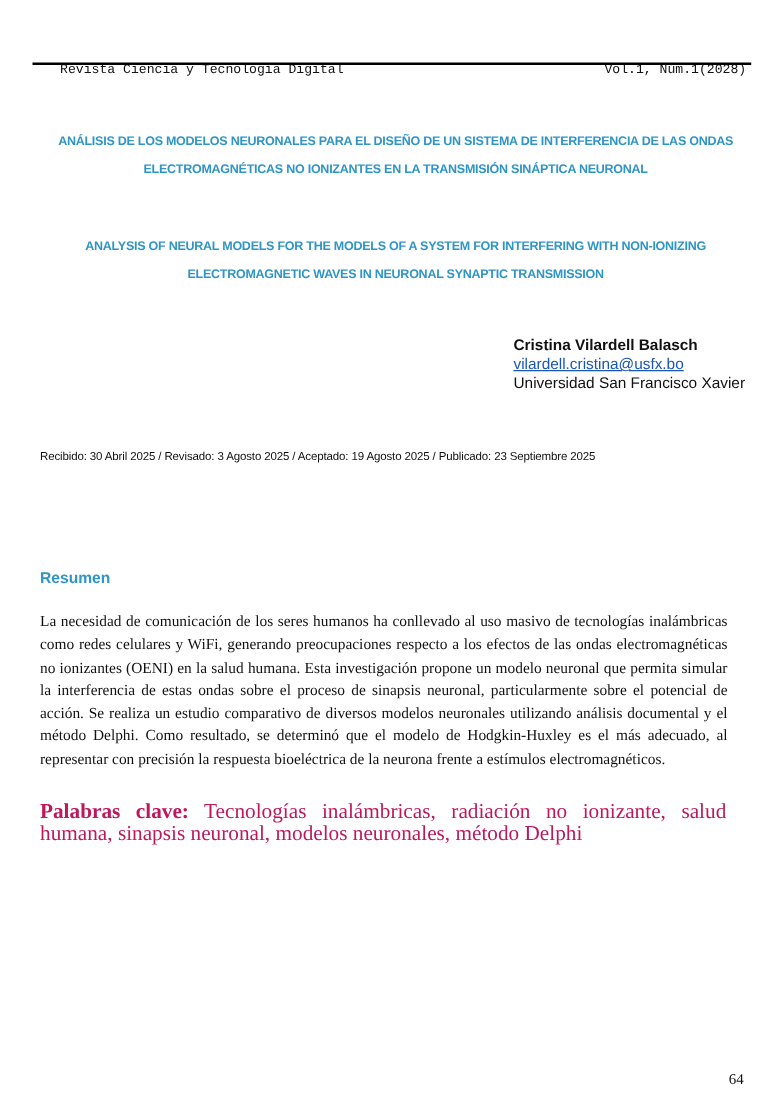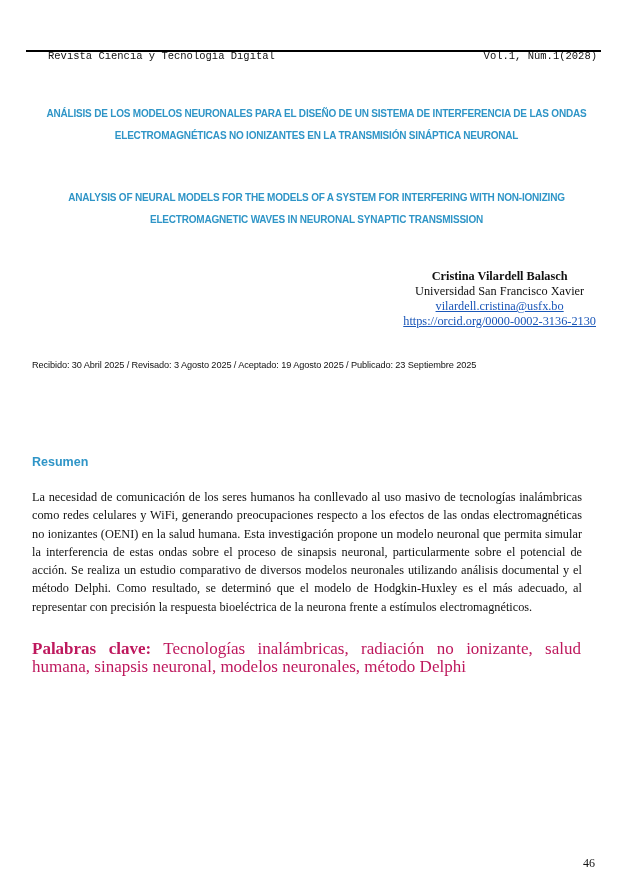--- a/index.html
+++ b/index.html
@@ -46,22 +46,22 @@
       font-size: 10px;
       line-height: 21.5px;
       letter-spacing: -0.2px;
     }
     .title-es { top: 103px; }
     .title-en { top: 187px; }
     .author-block {
       position: absolute;
       right: 27px;
       top: 269px;
-      text-align: center;
-      font-family: Liberation Serif, serif;
+      text-align: left;
+      font-family: Liberation Sans, sans-serif;
       font-size: 12.3px;
       line-height: 15px;
       color: #111;
     }
     .author-name { font-weight: bold; }
     .author-link {
       color: #1a56b8;
       text-decoration: underline;
     }
     .dates {
@@ -124,26 +124,25 @@
   <span class="left">Revista Ciencia y Tecnología Digital</span>
   <span class="right">Vol.1, Núm.1(2028)</span>
 </div>
 <div class="header-rule"></div>
 
 <div class="title-block title-es">ANÁLISIS DE LOS MODELOS NEURONALES PARA EL DISEÑO DE UN SISTEMA DE INTERFERENCIA DE LAS ONDAS ELECTROMAGNÉTICAS NO IONIZANTES EN LA TRANSMISIÓN SINÁPTICA NEURONAL</div>
 <div class="title-block title-en">ANALYSIS OF NEURAL MODELS FOR THE MODELS OF A SYSTEM FOR INTERFERING WITH NON-IONIZING ELECTROMAGNETIC WAVES IN NEURONAL SYNAPTIC TRANSMISSION</div>
 
 <div class="author-block">
   <div class="author-name">Cristina Vilardell Balasch</div>
+  <div><a class="author-link">vilardell.cristina@usfx.bo</a></div>
   <div>Universidad San Francisco Xavier</div>
-  <div><a class="author-link">vilardell.cristina@usfx.bo</a></div>
-  <div><a class="author-link">https://orcid.org/0000-0002-3136-2130</a></div>
 </div>
 
 <div class="dates">Recibido: 30 Abril 2025 / Revisado: 3 Agosto 2025 / Aceptado: 19 Agosto 2025 / Publicado: 23 Septiembre 2025</div>
 
 <div class="section-heading">Resumen</div>
 
 <p class="abstract">La necesidad de comunicación de los seres humanos ha conllevado al uso masivo de tecnologías inalámbricas como redes celulares y WiFi, generando preocupaciones respecto a los efectos de las ondas electromagnéticas no ionizantes (OENI) en la salud humana. Esta investigación propone un modelo neuronal que permita simular la interferencia de estas ondas sobre el proceso de sinapsis neuronal, particularmente sobre el potencial de acción. Se realiza un estudio comparativo de diversos modelos neuronales utilizando análisis documental y el método Delphi. Como resultado, se determinó que el modelo de Hodgkin-Huxley es el más adecuado, al representar con precisión la respuesta bioeléctrica de la neurona frente a estímulos electromagnéticos.</p>
 
 <p class="keywords"><span class="kw-label">Palabras clave:</span><span> Tecnologías inalámbricas, radiación no ionizante, salud humana, sinapsis neuronal, modelos neuronales, método Delphi</span></p>
 
-<div class="page-number">46</div>
+<div class="page-number">64</div>
 
 </body></html>

